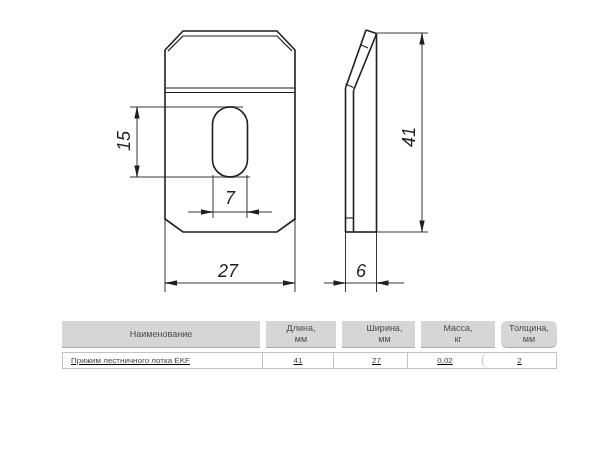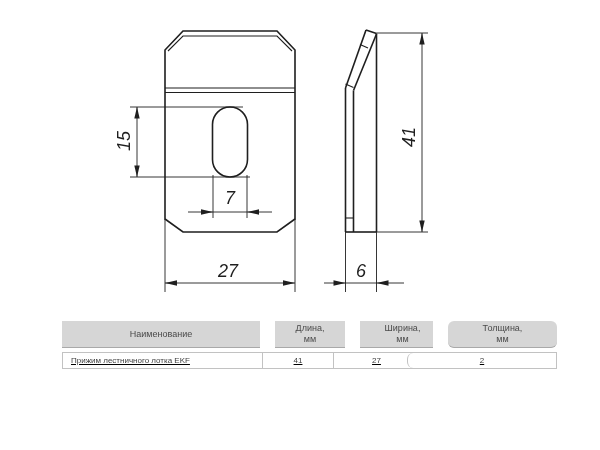--- a/index.html
+++ b/index.html
@@ -29,21 +29,21 @@
     background:#d6d6d6;
     height:27px;
     box-sizing:border-box;
     display:flex;flex-direction:column;
     align-items:center;justify-content:center;
     font-size:9px;line-height:11px;
     color:#4a4a4a;
     border-bottom:1px solid #a9a9a9;
     text-align:center;
   }
-  .th + .th{margin-left:15px;}
+  .th + .th{margin-left:6px;}
   .c0{width:198px;}
   .c1{width:70px;}
   .c2{width:73px;padding-left:12px;}
   .c3{width:74px;}
   .c4{width:72px;flex:1;border-radius:6px;}
   .trow{
     display:flex;
     margin-top:4px;
     height:17px;
     box-sizing:border-box;
@@ -143,26 +143,31 @@
         <span>Наименование</span>
       </div>
       <div class="th c1">
         <span>Длина,</span>
         <span>мм</span>
       </div>
       <div class="th c2">
         <span>Ширина,</span>
         <span>мм</span>
       </div>
+      <div class="th c3">
+        <span>Масса,</span>
+        <span>кг</span>
+      </div>
       <div class="th c4">
         <span>Толщина,</span>
         <span>мм</span>
       </div>
     </div>
     <div class="trow">
       <div class="td name c0">Прижим лестничного лотка EKF</div>
       <div class="td c1">41</div>
       <div class="td c2">27</div>
+      <div class="td c3">0,02</div>
       <div class="td c4">2</div>
     </div>
   </div>
 
 </div>
 
 </body></html>

